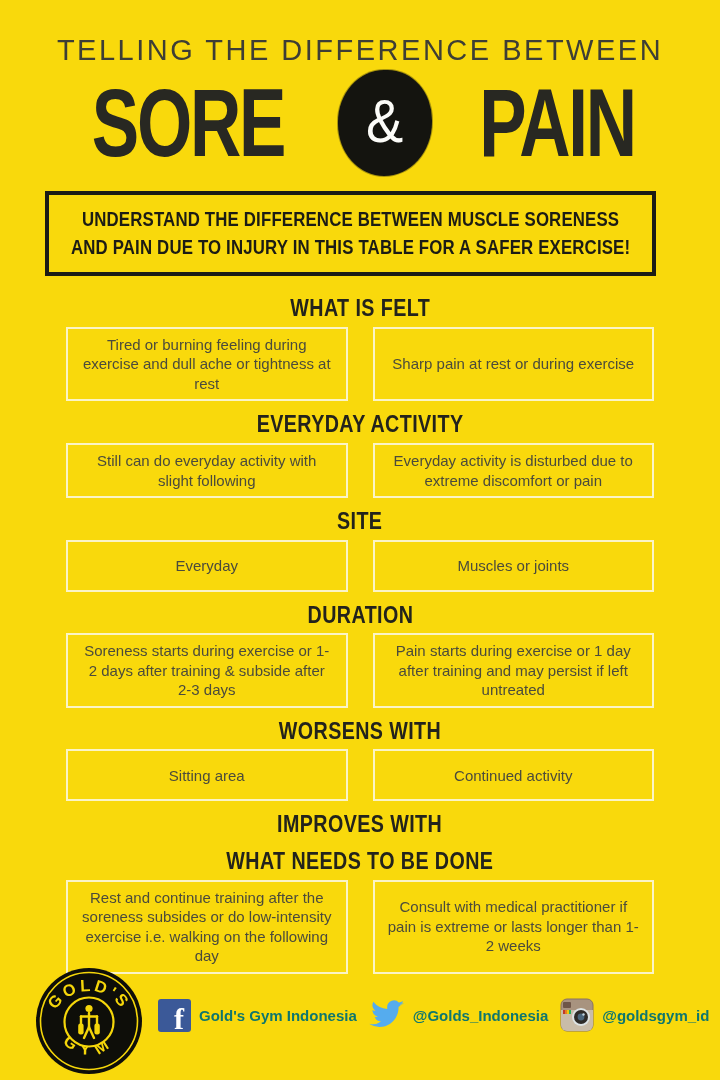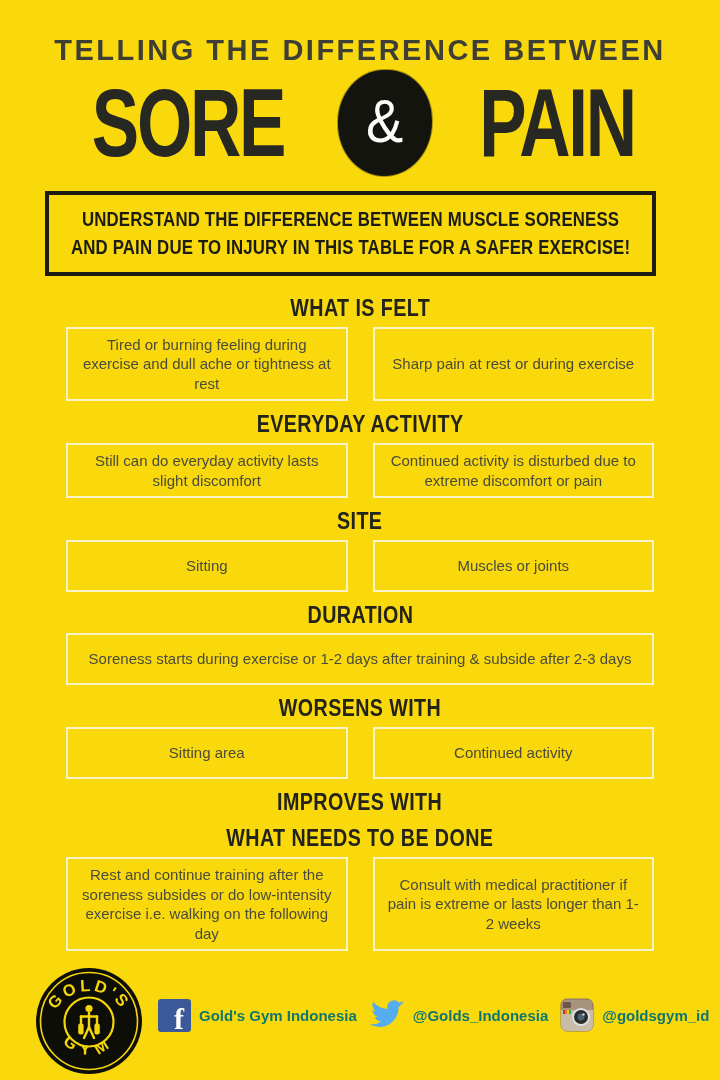--- a/index.html
+++ b/index.html
@@ -9,21 +9,21 @@
     position:relative;
     width:720px; height:1080px;
     background:#F9D90C;
     overflow:hidden;
   }
   
   .title-top {
     margin-top:34px;
     text-align:center;
     font-size:29px;
-    font-weight:700;
+    font-weight:400;
     letter-spacing:2.5px;
     color:#3E3E35;
     white-space:nowrap;
   }
   .headline {
     margin-top:0px;
     height:112px;
     display:flex;
     align-items:center;
     justify-content:center;
@@ -168,49 +168,52 @@
         </div>
       </div>
     </div>
 
     <div class="section">
       <div class="section-header">
         <span>EVERYDAY ACTIVITY</span>
       </div>
       <div class="cells">
         <div class="cell">
-          <span>Still can do everyday activity lasts slight discomfort</span>
-        </div>
-        <div class="cell">
-          <span>Continued activity is disturbed due to extreme discomfort or pain</span>
+          <span>Still can do everyday activity with slight following</span>
+        </div>
+        <div class="cell">
+          <span>Everyday activity is disturbed due to extreme discomfort or pain</span>
         </div>
       </div>
     </div>
 
     <div class="section">
       <div class="section-header">
         <span>SITE</span>
       </div>
       <div class="cells">
         <div class="cell">
-          <span>Sitting</span>
+          <span>Everyday</span>
         </div>
         <div class="cell">
           <span>Muscles or joints</span>
         </div>
       </div>
     </div>
 
     <div class="section">
       <div class="section-header">
         <span>DURATION</span>
       </div>
       <div class="cells">
         <div class="cell">
           <span>Soreness starts during exercise or 1-2 days after training &amp; subside after 2-3 days</span>
+        </div>
+        <div class="cell">
+          <span>Pain starts during exercise or 1 day after training and may persist if left untreated</span>
         </div>
       </div>
     </div>
 
     <div class="section">
       <div class="section-header">
         <span>WORSENS WITH</span>
       </div>
       <div class="cells">
         <div class="cell">

